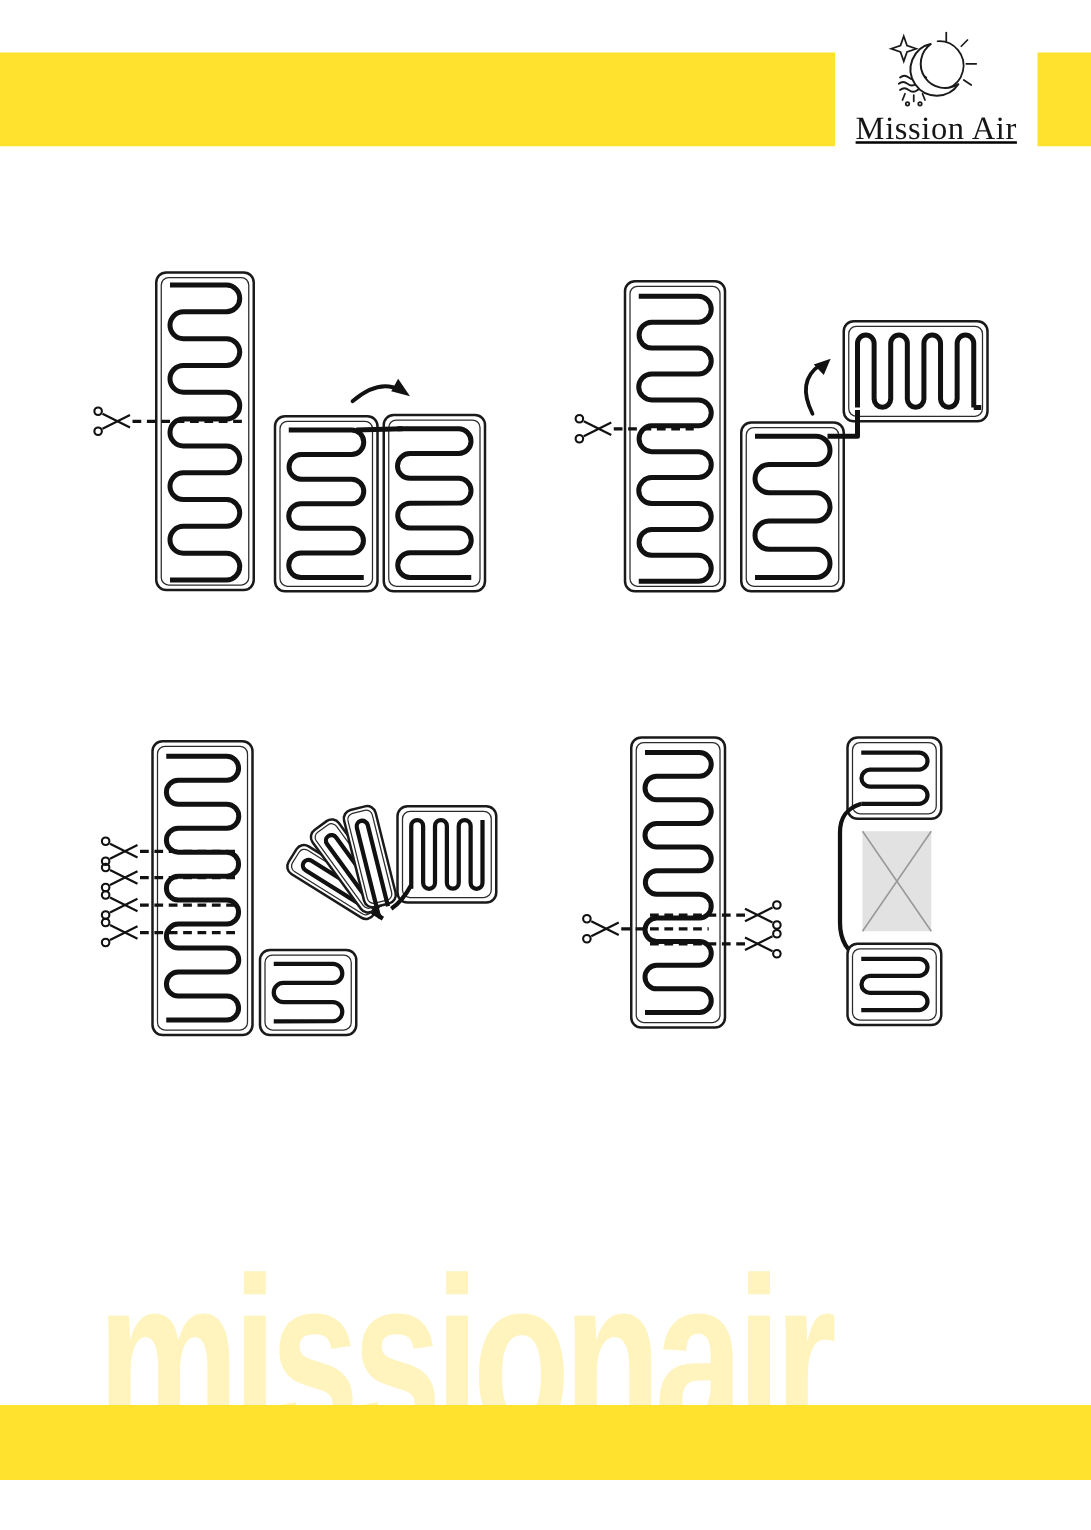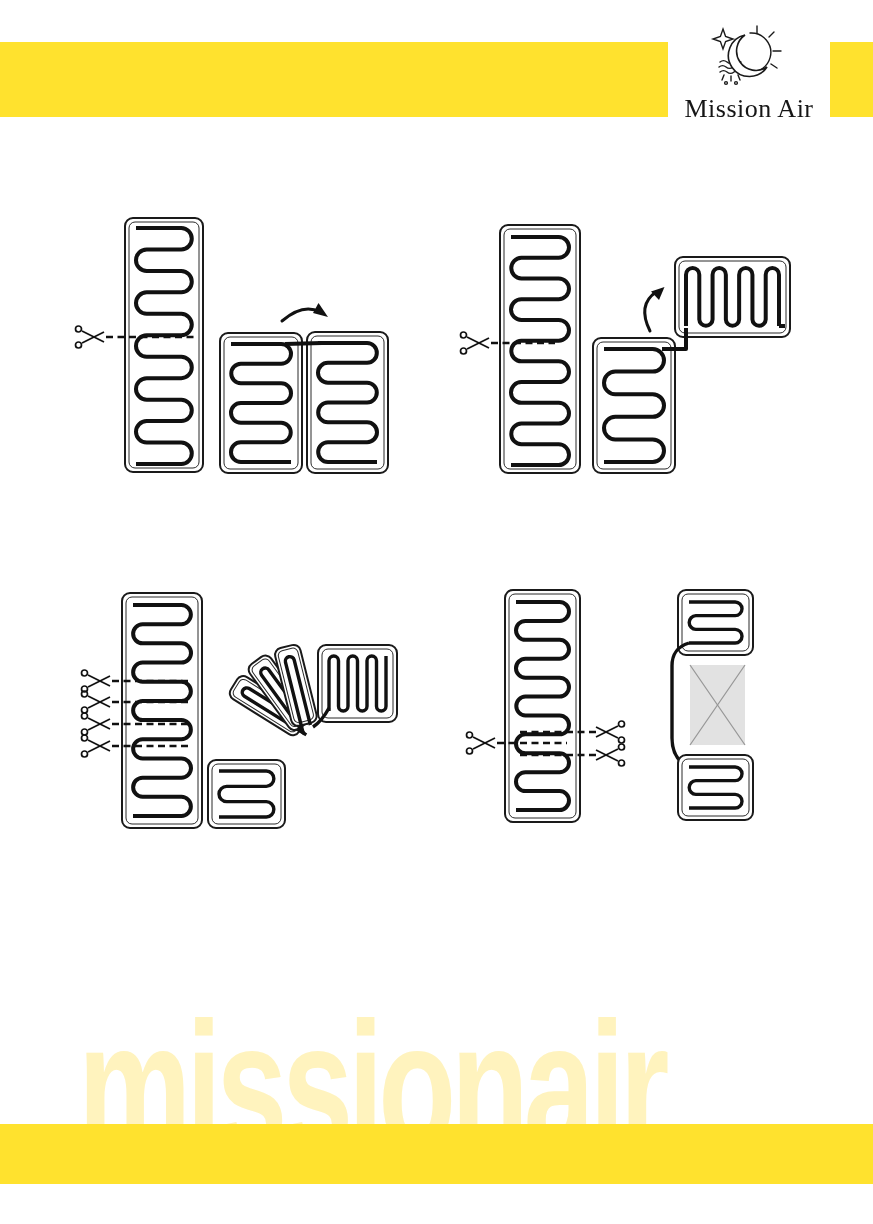--- a/index.html
+++ b/index.html
@@ -2,21 +2,21 @@
 <html><head>
 <meta charset="utf-8">
 <style>
   html,body{margin:0;padding:0;}
   .page{position:relative;width:873px;height:1224px;background:#fff;overflow:hidden;
         font-family:"Liberation Sans",sans-serif;}
   .band{position:absolute;left:0;width:873px;background:#FFE22E;}
   .band-top{top:42px;height:75px;z-index:1;}
   .band-bottom{top:1124px;height:60px;z-index:3;}
   .logo-box{position:absolute;left:668px;top:16px;width:162px;height:106px;background:#fff;z-index:2;
-            display:flex;flex-direction:column;align-items:center;justify-content:space-between;}
+            display:flex;flex-direction:column;align-items:center;justify-content:flex-start;text-decoration:underline;}
   .logo-icon{margin-top:6px;}
   .logo-text{font-family:"Liberation Serif",serif;font-size:26px;color:#161616;
              letter-spacing:0.5px;line-height:1;margin-top:2px;white-space:nowrap;}
   .watermark{position:absolute;left:78px;top:995px;z-index:0;font-size:182px;font-weight:bold;
              line-height:1;letter-spacing:-0.04em;color:#FFF3BE;transform:scaleX(0.70);
              transform-origin:left top;white-space:nowrap;}
   svg.diagram{position:absolute;z-index:1;}
   #d1{left:60px;top:200px;}
   #d2{left:440px;top:200px;}
   #d3{left:60px;top:580px;}

